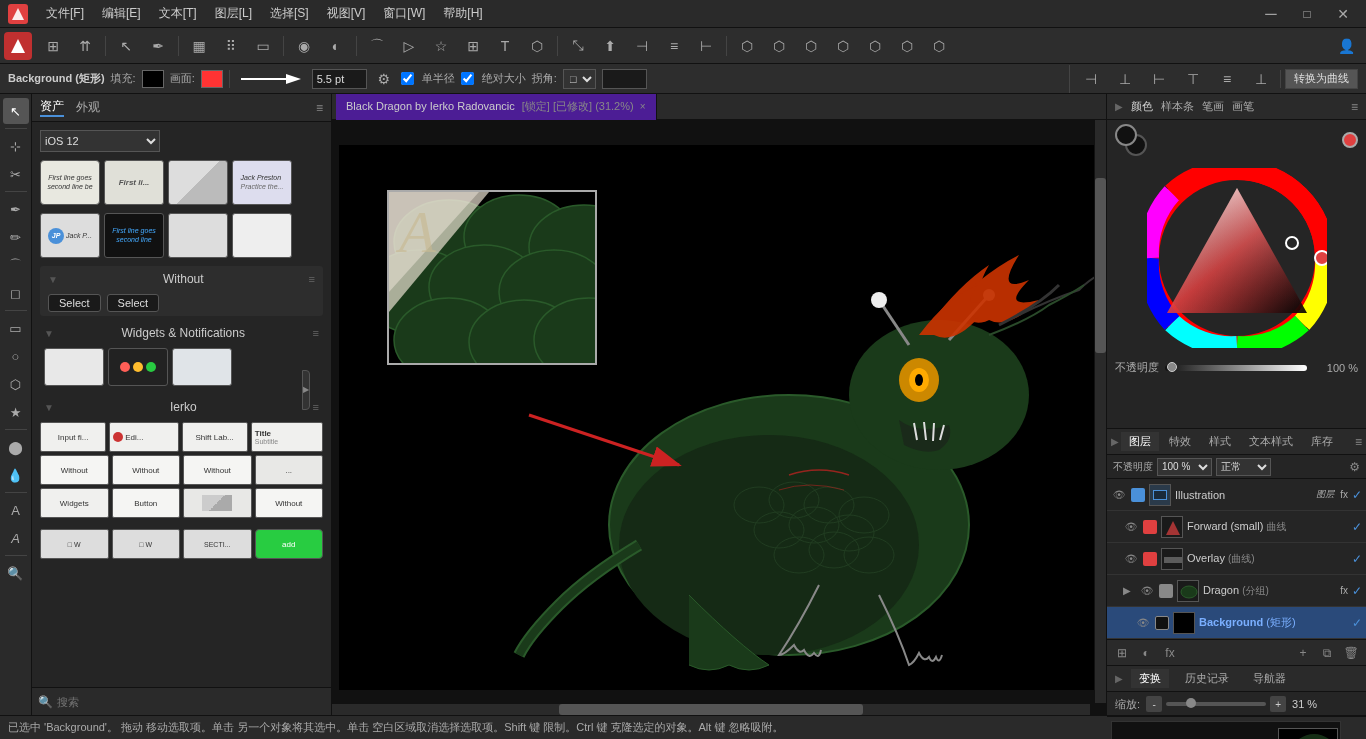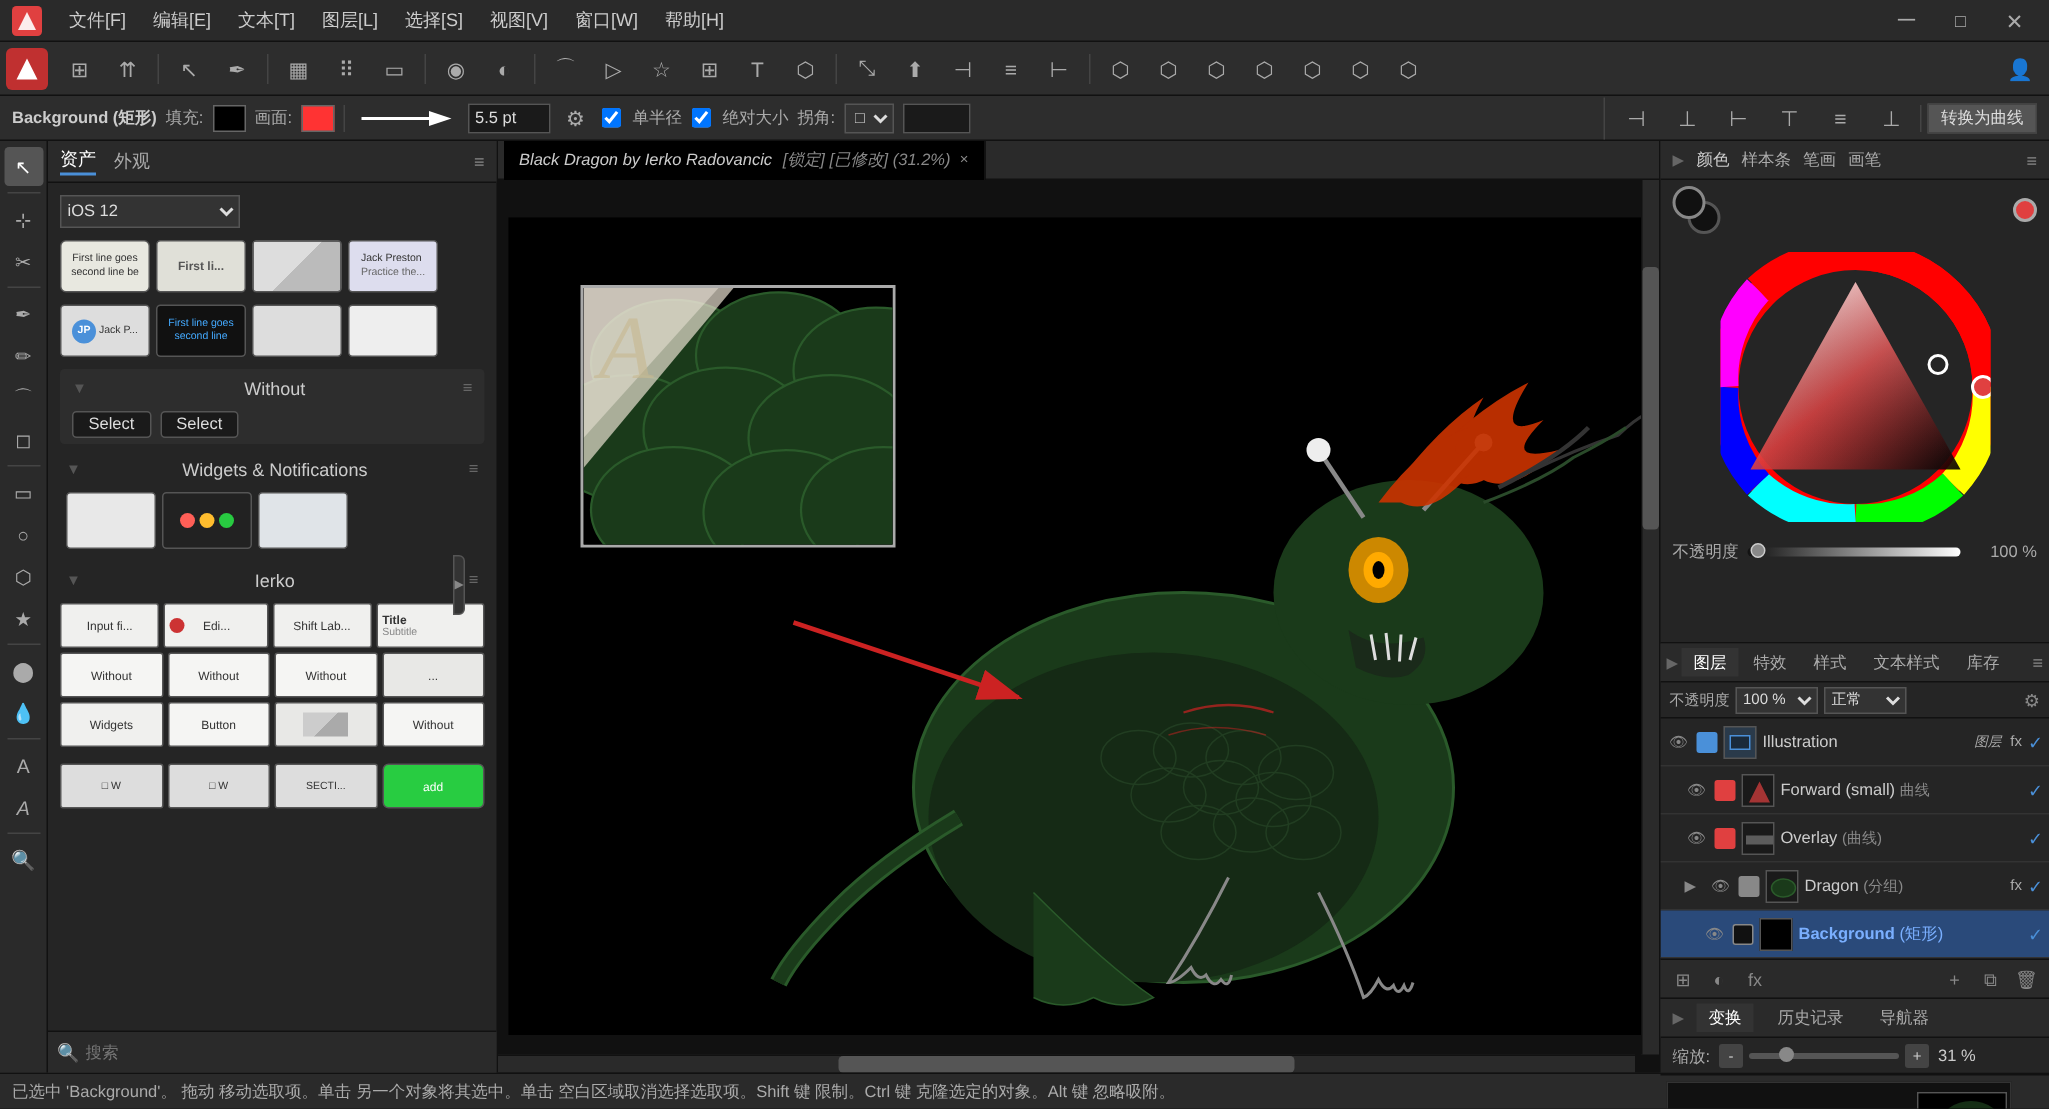--- a/index.html
+++ b/index.html
@@ -37,40 +37,40 @@
     
     #left-panel { width: 300px; background: #252525; border-right: 1px solid #111; display: flex; flex-direction: column; }
     #left-panel-tabs { display: flex; align-items: center; height: 28px; background: #2a2a2a; border-bottom: 1px solid #111; padding: 0 8px; gap: 12px; }
     .panel-tab { color: #aaa; cursor: pointer; font-size: 12px; }
     .panel-tab.active { color: #fff; border-bottom: 2px solid #4a90d9; }
     #left-panel-content { flex: 1; overflow-y: auto; padding: 4px; }
 
     .ios-select { background: #333; border: 1px solid #555; color: #ddd; height: 22px; font-size: 11px; width: 120px; margin: 4px; }
 
     .asset-grid { display: flex; flex-wrap: wrap; gap: 4px; padding: 4px; }
-    .asset-item { width: 60px; height: 35px; background: #3a3a3a; border: 1px solid #555; border-radius: 3px; display: flex; align-items: center; justify-content: center; cursor: pointer; overflow: hidden; }
+    .asset-item { width: 60px; height: 45px; background: #3a3a3a; border: 1px solid #555; border-radius: 3px; display: flex; align-items: center; justify-content: center; cursor: pointer; overflow: hidden; font-style: italic; }
 
     .section-header { display: flex; align-items: center; justify-content: space-between; padding: 6px 8px 4px; color: #aaa; font-size: 11px; }
     .section-title { color: #ccc; font-size: 12px; }
     .section-collapse { color: #666; cursor: pointer; }
 
     
     .context-section { background: #2d2d2d; margin: 4px; border-radius: 3px; }
     .context-btns { display: flex; gap: 6px; padding: 4px 8px; }
     .ctx-btn { background: #1a1a1a; border: 1px solid #555; color: #ddd; padding: 2px 10px; font-size: 11px; cursor: pointer; border-radius: 3px; }
 
     
     .table-items { padding: 4px; }
     .table-row { display: flex; gap: 3px; margin-bottom: 3px; }
     .table-cell { flex: 1; height: 30px; background: #3a3a3a; border: 1px solid #555; border-radius: 2px; display: flex; align-items: center; justify-content: center; font-size: 9px; color: #aaa; overflow: hidden; }
 
     
     #canvas-area { flex: 1; background: #1a1a1a; display: flex; flex-direction: column; }
     #canvas-tab-bar { display: flex; align-items: center; height: 26px; background: #2a2a2a; border-bottom: 1px solid #111; padding: 0 4px; }
-    .canvas-tab { display: flex; align-items: center; gap: 6px; padding: 0 10px; height: 26px; background: #000000; border-right: 1px solid #111; color: #ccc; font-size: 11px; cursor: pointer; font-style: italic; }
+    .canvas-tab { display: flex; align-items: center; gap: 6px; padding: 0 10px; height: 26px; background: #4c1d95; border-right: 1px solid #111; color: #ccc; font-size: 11px; cursor: pointer; }
     .canvas-tab-close { color: #888; cursor: pointer; font-size: 10px; }
     #canvas-viewport { flex: 1; overflow: hidden; position: relative; background: #111; display: flex; align-items: center; justify-content: center; }
 
     
     #right-panel { width: 260px; background: #252525; border-left: 1px solid #111; display: flex; flex-direction: column; }
     #color-panel { height: 380px; border-bottom: 1px solid #111; }
     #color-panel-header { display: flex; align-items: center; height: 26px; background: #2a2a2a; border-bottom: 1px solid #111; padding: 0 8px; gap: 8px; font-size: 11px; color: #bbb; }
 
     
     .color-wheel-container { display: flex; align-items: center; justify-content: center; position: relative; margin: 8px auto; width: 180px; height: 180px; }
@@ -350,21 +350,21 @@
       <div style="margin:4px 0;">
         <div class="section-header">
           <span style="color:#555;font-size:10px;cursor:pointer;">▼</span>
           <span class="section-title">Ierko</span>
           <span class="section-collapse">≡</span>
         </div>
         <div class="table-items">
 
           <div class="table-row">
             <div class="table-cell" style="background:#f0f0ee;color:#333;font-size:8px;">Input fi...</div>
-            <div class="table-cell" style="background:#f0f0ee;color:#333;justify-content:flex-start;padding-left:3px;gap:12px;">
+            <div class="table-cell" style="background:#f0f0ee;color:#333;justify-content:flex-start;padding-left:3px;gap:2px;">
               <div style="width:10px;height:10px;border-radius:50%;background:#cc3333;flex-shrink:0;"></div>
               <span style="font-size:8px;color:#333;">Edi...</span>
             </div>
             <div class="table-cell" style="background:#f0f0ee;color:#333;font-size:8px;">Shift Lab...</div>
             <div class="table-cell" style="background:#f0f0ee;color:#333;font-size:8px;flex-direction:column;align-items:flex-start;padding:2px 3px;">
                 <span style="font-weight:bold;font-size:8px;text-align:right;">Title</span>
                 <span style="font-size:7px;color:#888;">Subtitle</span>
               </div>
           </div>
 

